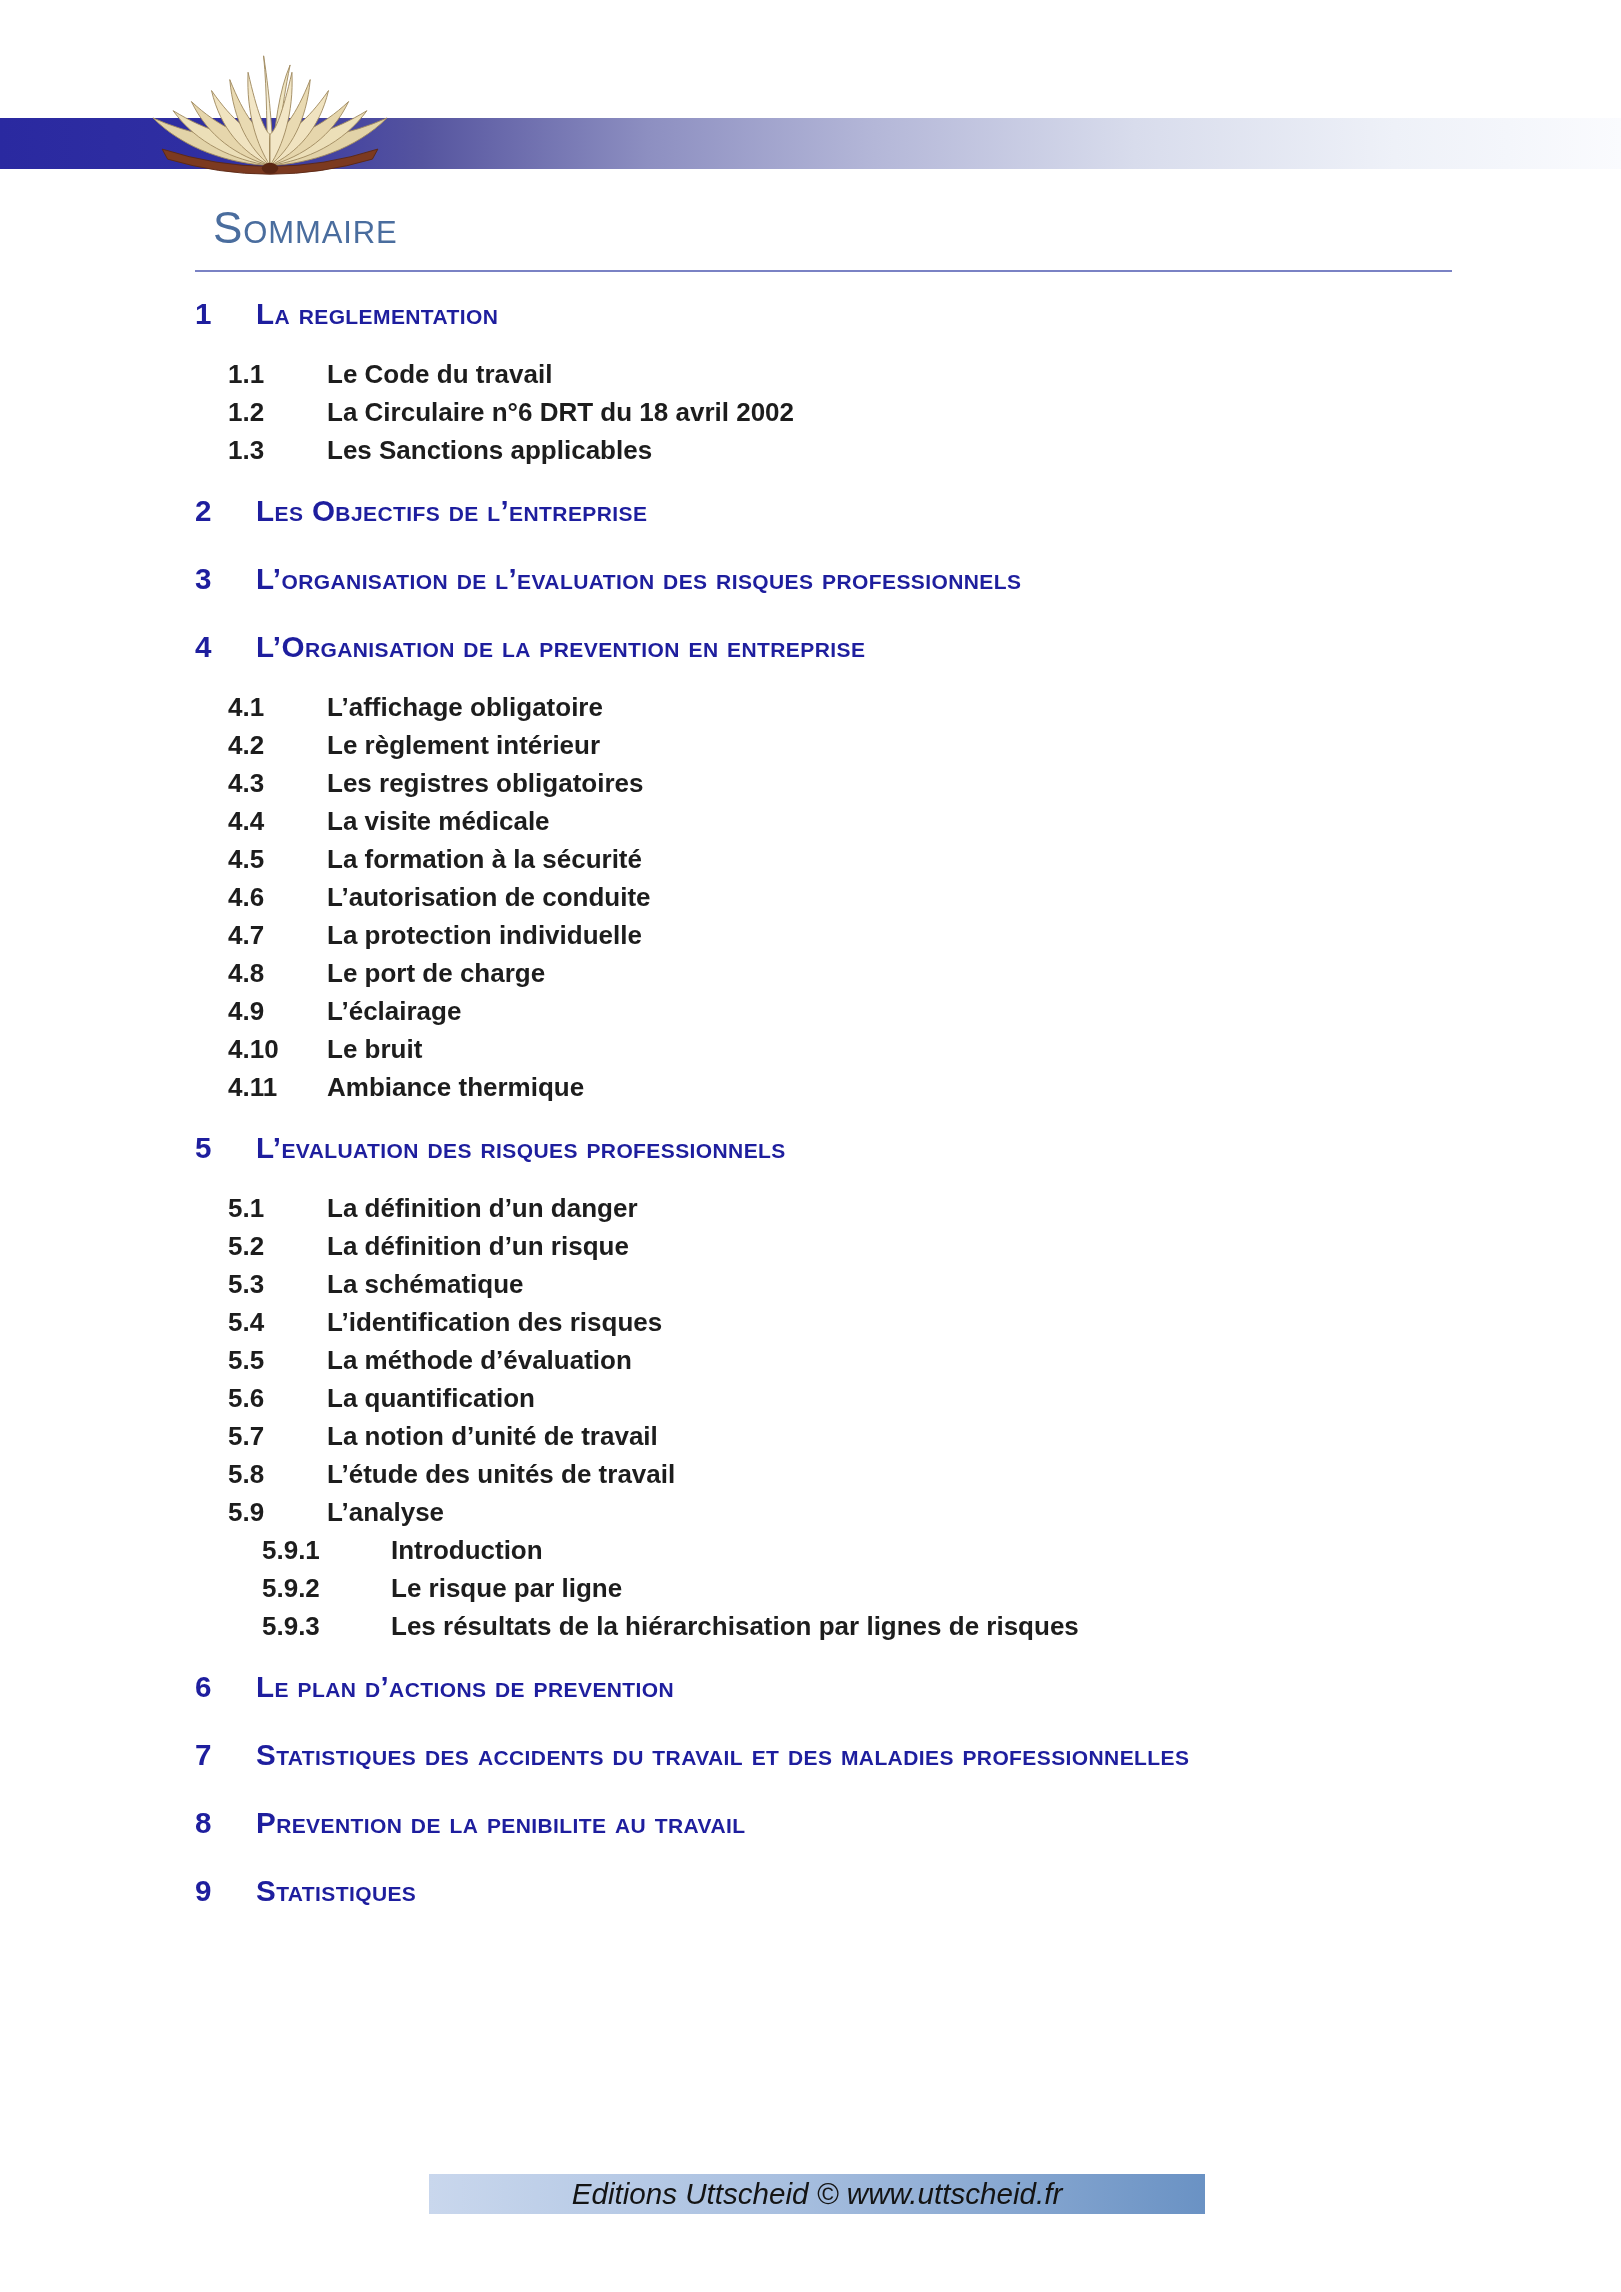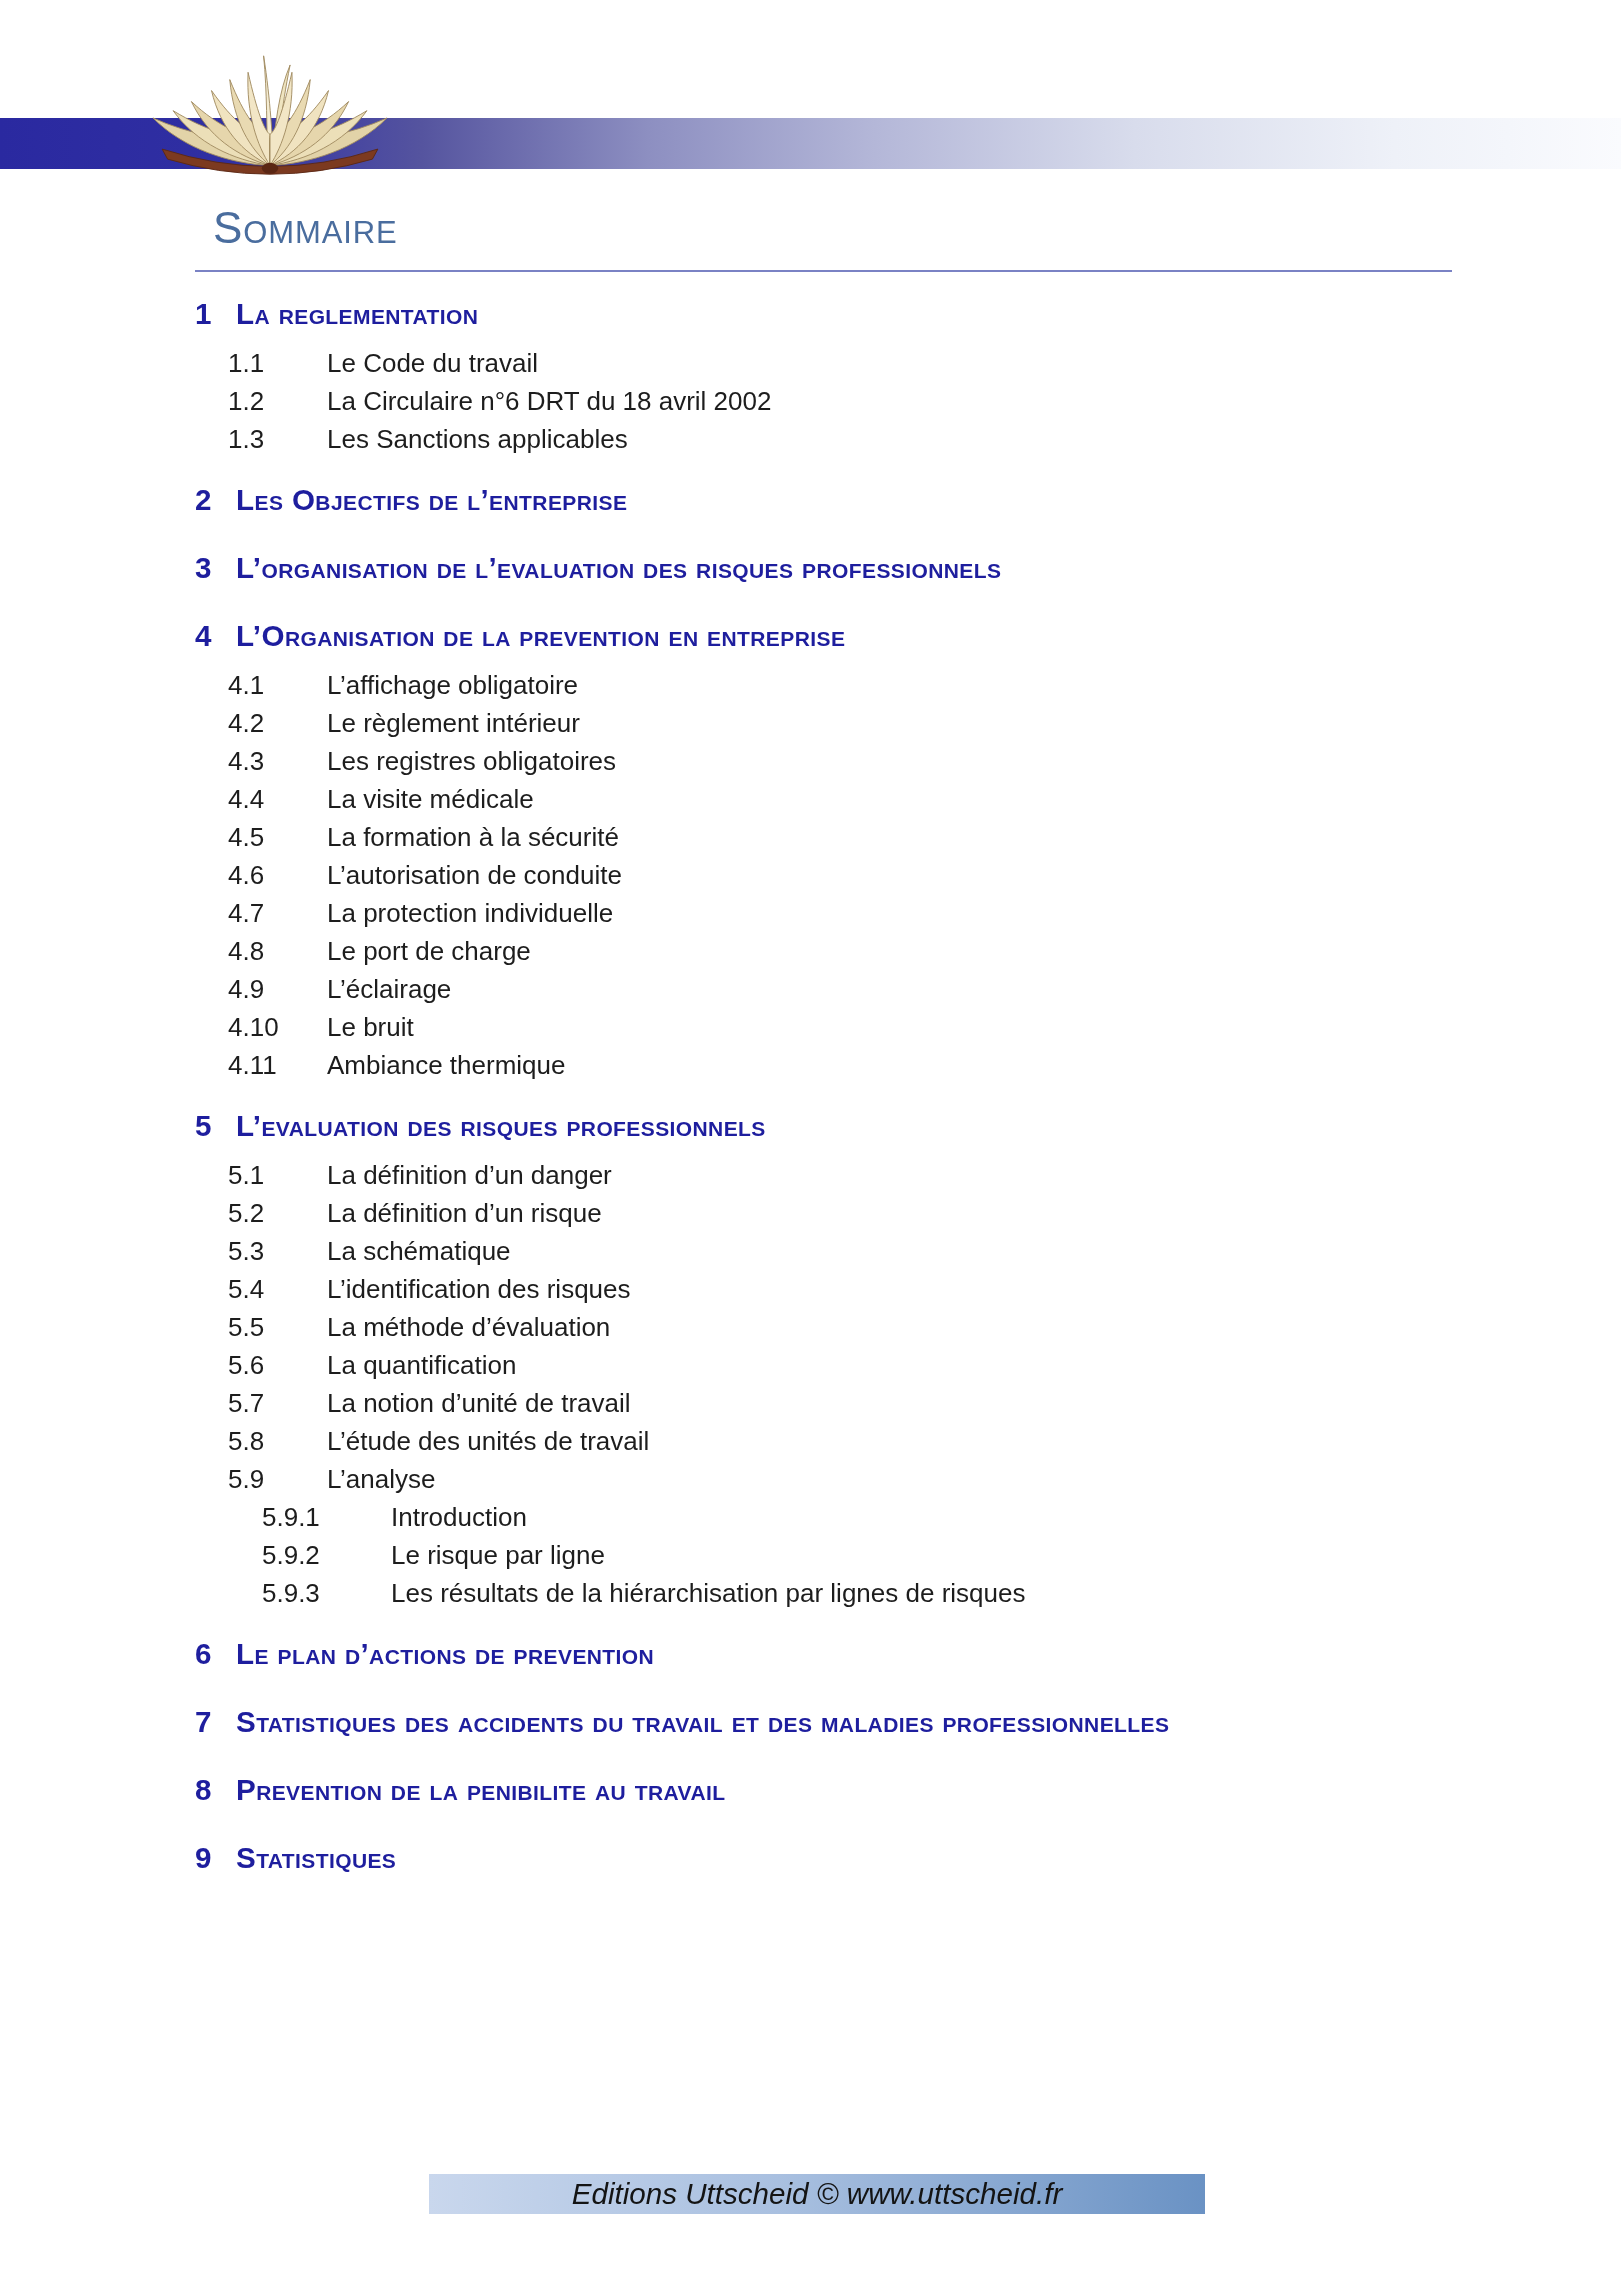--- a/index.html
+++ b/index.html
@@ -51,22 +51,22 @@
   .section-head {
     display: flex;
     color: #1e1e9e;
     font-weight: bold;
     font-size: 29.6px;
     line-height: 52px;
     font-variant: small-caps;
     letter-spacing: 0.4px;
   }
   .section-number { flex: none; width: 41px; }
-  .section-title  { flex: 1; }
-  .items { margin-top: 4px; }
+  .section-title  { flex: 1; margin-left: 20px; }
+  .items { margin-top: 15px; font-weight: bold; }
   .item {
     display: flex;
     font-size: 26px;
     line-height: 38px;
     color: #1d1d1d;
     padding-left: 33px;
   }
   .item-number { flex: none; width: 99px; }
   .item.level3 { padding-left: 67px; }
   .item.level3 .item-number { width: 129px; }

